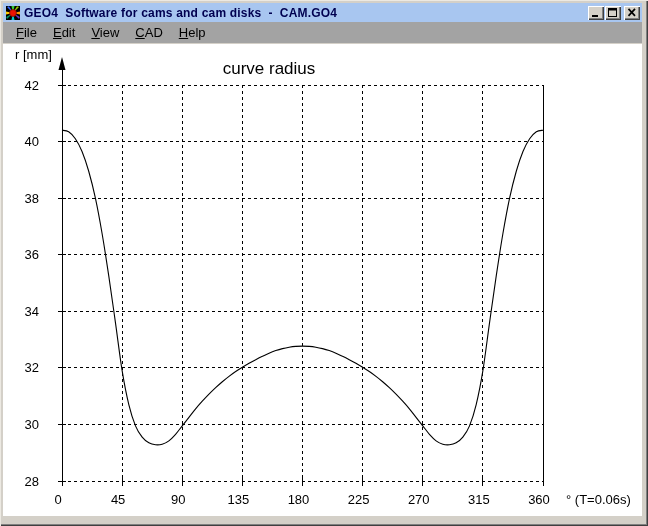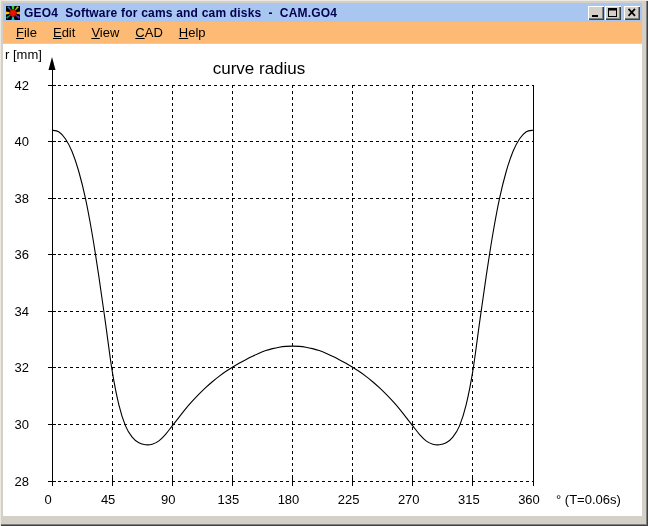--- a/index.html
+++ b/index.html
@@ -33,34 +33,35 @@
     background:#D4D0C8;
     border:none;
     box-shadow: inset 1px 1px 0 #FFFFFF, inset -1px -1px 0 #404040, inset -2px -2px 0 #808080;
     display:flex; align-items:center; justify-content:center;
     padding:0;
   }
   .win-btn.close { margin-left:2px; }
 
   .menubar {
     height:22px; flex:0 0 22px;
-    background:#fdba74;
+    background:#a3a3a3;
     display:flex; align-items:center;
     padding-left:5px;
     border-bottom:1px solid #D4D0C8;
     font-size:13px; color:#000;
   }
   .menu-item { padding:3px 8px; white-space:pre; cursor:default; }
   .menu-item u { text-decoration:underline; }
 
   .client {
     flex:1 1 auto;
     background:#FFFFFF;
     position:relative;
     overflow:hidden;
+    padding-left:10px;
   }
   svg#chart { display:block; }
   svg#chart text { font-family:"Liberation Sans", sans-serif; fill:#000000; }
   .chart-title { font-size:17px; }
   .axis-unit-label { font-size:13px; }
   .grid   { stroke:#000; stroke-width:1; stroke-dasharray:3 3; shape-rendering:crispEdges; }
   .solid  { stroke:#000; stroke-width:1; shape-rendering:crispEdges; }
   .tick   { stroke:#000; stroke-width:1; shape-rendering:crispEdges; }
   .curve  { stroke:#000; stroke-width:1.1; fill:none; }
 </style>

